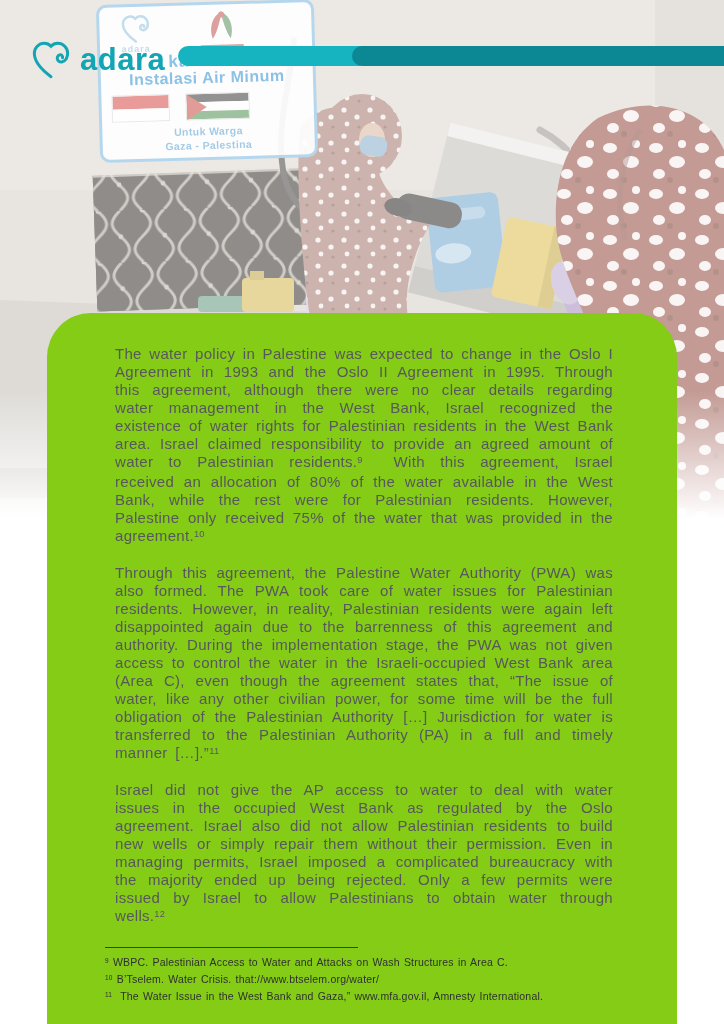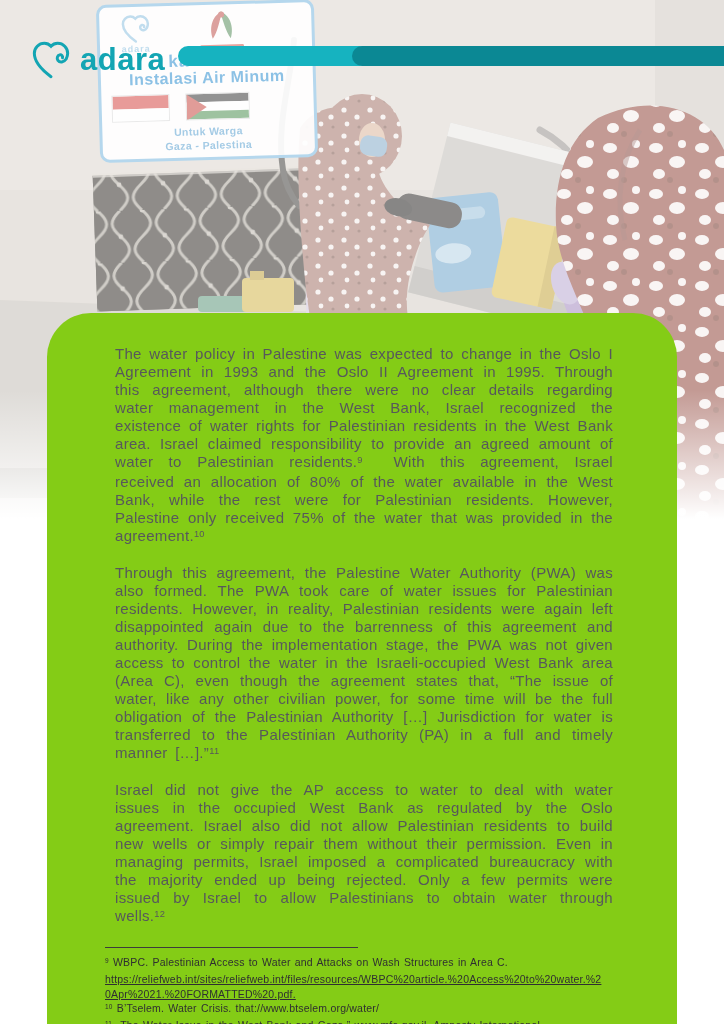--- a/index.html
+++ b/index.html
@@ -215,19 +215,19 @@
   </header>
 
   <main class="card">
     <article class="article">
       <p><span>The water policy in Palestine was expected to change in the Oslo I Agreement in 1993 and the Oslo II Agreement in 1995. Through this agreement, although there were no clear details regarding water management in the West Bank, Israel recognized the existence of water rights for Palestinian residents in the West Bank area. Israel claimed responsibility to provide an agreed amount of water to Palestinian residents.</span><sup>9</sup><span>&nbsp; With this agreement, Israel received an allocation of 80% of the water available in the West Bank, while the rest were for Palestinian residents. However, Palestine only received 75% of the water that was provided in the agreement.</span><sup>10</sup></p>
       <p><span>Through this agreement, the Palestine Water Authority (PWA) was also formed. The PWA took care of water issues for Palestinian residents. However, in reality, Palestinian residents were again left disappointed again due to the barrenness of this agreement and authority. During the implementation stage, the PWA was not given access to control the water in the Israeli-occupied West Bank area (Area C), even though the agreement states that, “The issue of water, like any other civilian power, for some time will be the full obligation of the Palestinian Authority […] Jurisdiction for water is transferred to the Palestinian Authority (PA) in a full and timely manner […].”</span><sup>11</sup></p>
       <p><span>Israel did not give the AP access to water to deal with water issues in the occupied West Bank as regulated by the Oslo agreement. Israel also did not allow Palestinian residents to build new wells or simply repair them without their permission. Even in managing permits, Israel imposed a complicated bureaucracy with the majority ended up being rejected. Only a few permits were issued by Israel to allow Palestinians to obtain water through wells.</span><sup>12</sup></p>
     </article>
     <footer class="footnotes">
       <hr class="footnote-divider">
-      <div class="footnote-item"><sup>9</sup><span> WBPC. Palestinian Access to Water and Attacks on Wash Structures in Area C. </span><br><span class="seg-u">https://reliefweb.int/sites/reliefweb.int/files/resources/WBPC%20article.%20Access%20to%20water.%20Apr%2021.%20FORMATTED%20.pdf.</span></div>
+      <div class="footnote-item"><sup>9</sup><span> WBPC. Palestinian Access to Water and Attacks on Wash Structures in Area C. </span><br></div>
       <div class="footnote-item"><sup>10</sup><span> B’Tselem. Water Crisis. that://www.btselem.org/water/</span></div>
       <div class="footnote-item"><sup>11</sup><span>&nbsp; The Water Issue in the West Bank and Gaza,” www.mfa.gov.il, Amnesty International.</span><br></div>
 
     </footer>
   </main>
 </div>
 
 </body></html>

